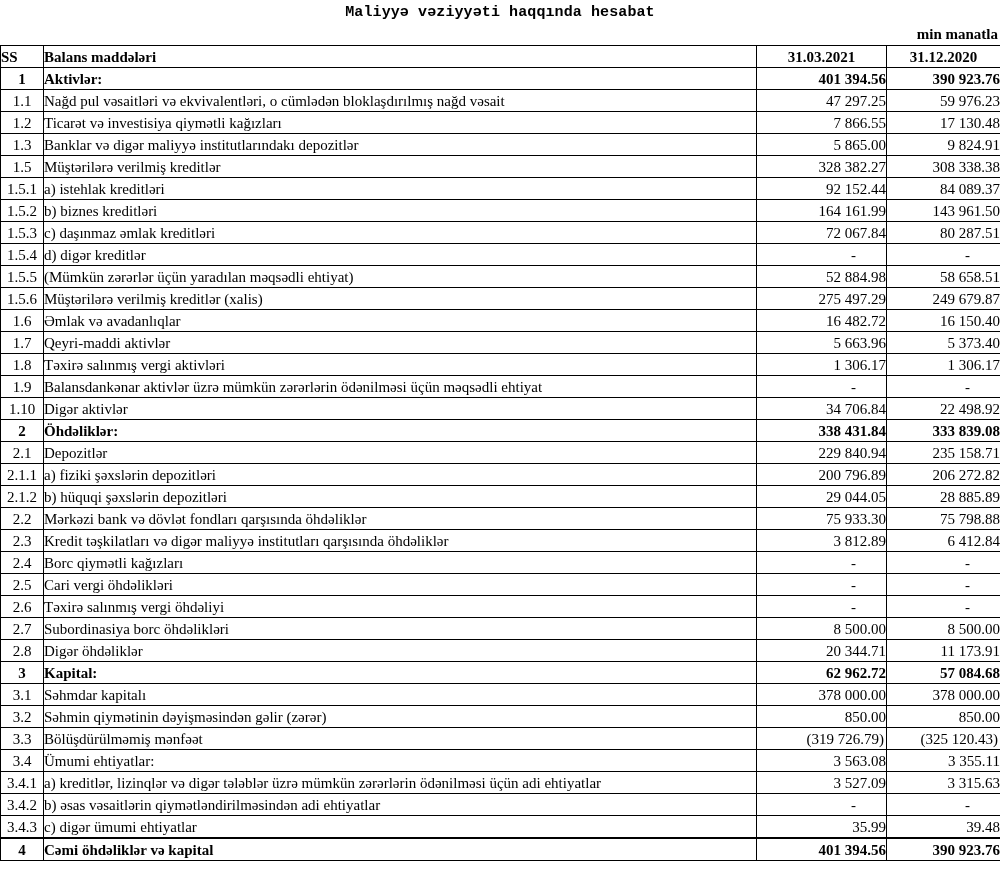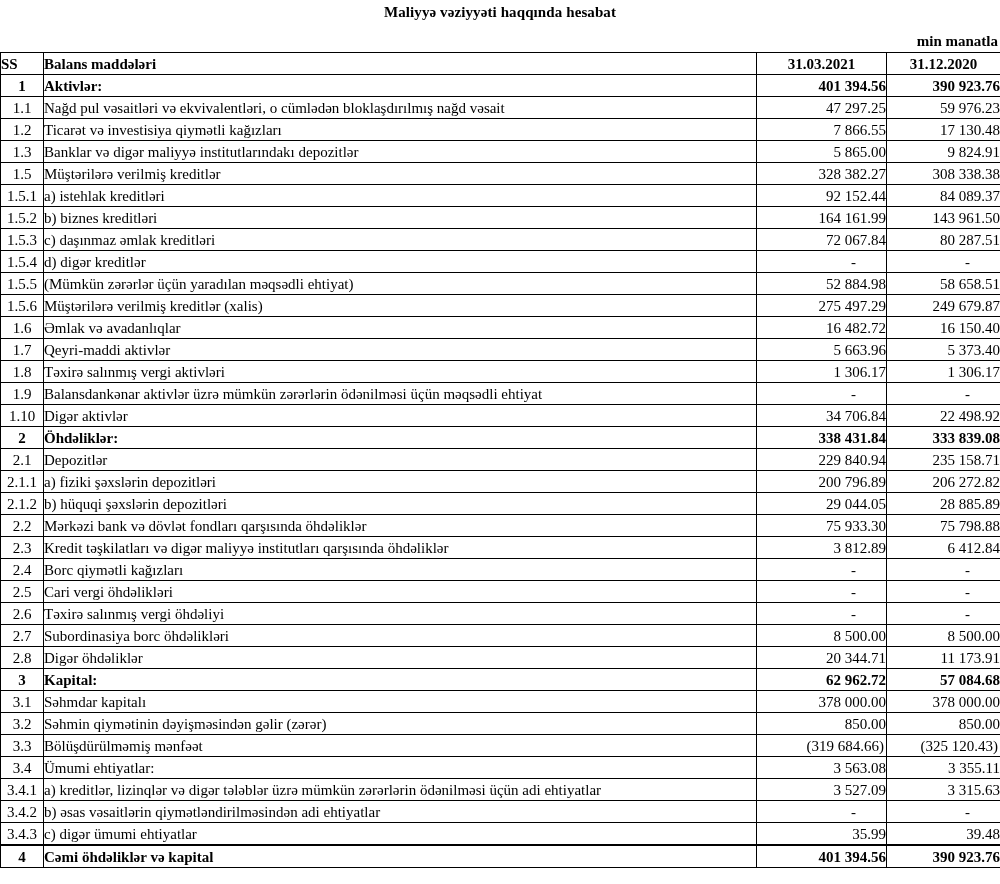--- a/index.html
+++ b/index.html
@@ -8,31 +8,31 @@
     background: #ffffff;
     width: 1000px;
     height: 884px;
     font-family: "Liberation Serif", serif;
     color: #000000;
     overflow: hidden;
   }
   .page { width: 1000px; }
   .title {
     text-align: center;
-    font-family: Liberation Serif, serif;
+    font-family: Liberation Mono, monospace;
     font-weight: bold;
     font-size: 15px;
     padding-top: 4px;
     letter-spacing: 0.1px;
   }
   .unit-note {
     text-align: right;
     font-weight: bold;
     font-size: 15px;
-    margin-top: 12px;
+    margin-top: 5px;
     margin-bottom: 2px;
     padding-right: 2px;
   }
   table.balance {
     width: 1000px;
     border-collapse: collapse;
     table-layout: fixed;
     font-size: 15px;
   }
   table.balance th, table.balance td {
@@ -253,21 +253,21 @@
         </tr>
         <tr class="">
           <td class="ss">3.2</td>
           <td class="item">Səhmin qiymətinin dəyişməsindən gəlir (zərər)</td>
           <td class="num">850.00</td>
           <td class="num">850.00</td>
         </tr>
         <tr class="">
           <td class="ss">3.3</td>
           <td class="item">Bölüşdürülməmiş mənfəət</td>
-          <td class="num neg">(319 684.66)</td>
+          <td class="num neg">(319 726.79)</td>
           <td class="num neg">(325 120.43)</td>
         </tr>
         <tr class="">
           <td class="ss">3.4</td>
           <td class="item">Ümumi ehtiyatlar:</td>
           <td class="num">3 563.08</td>
           <td class="num">3 355.11</td>
         </tr>
         <tr class="">
           <td class="ss">3.4.1</td>

